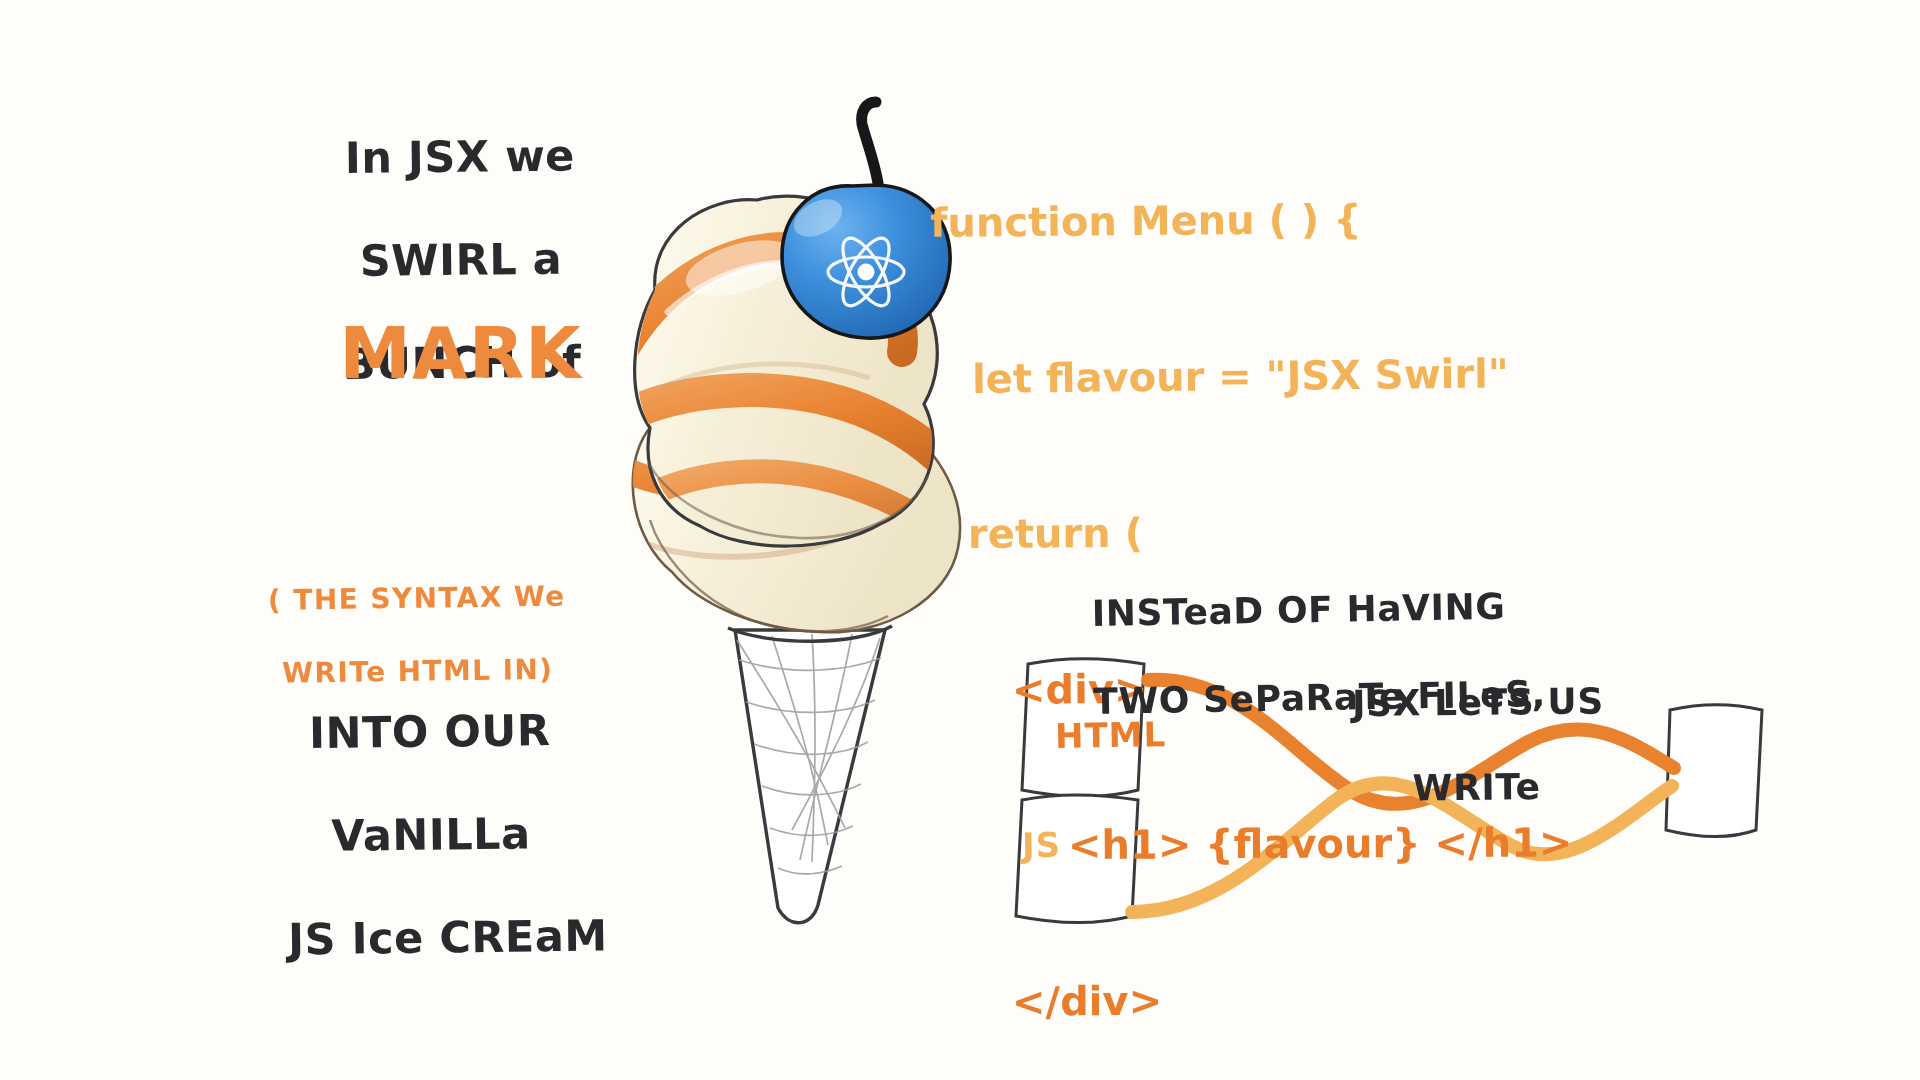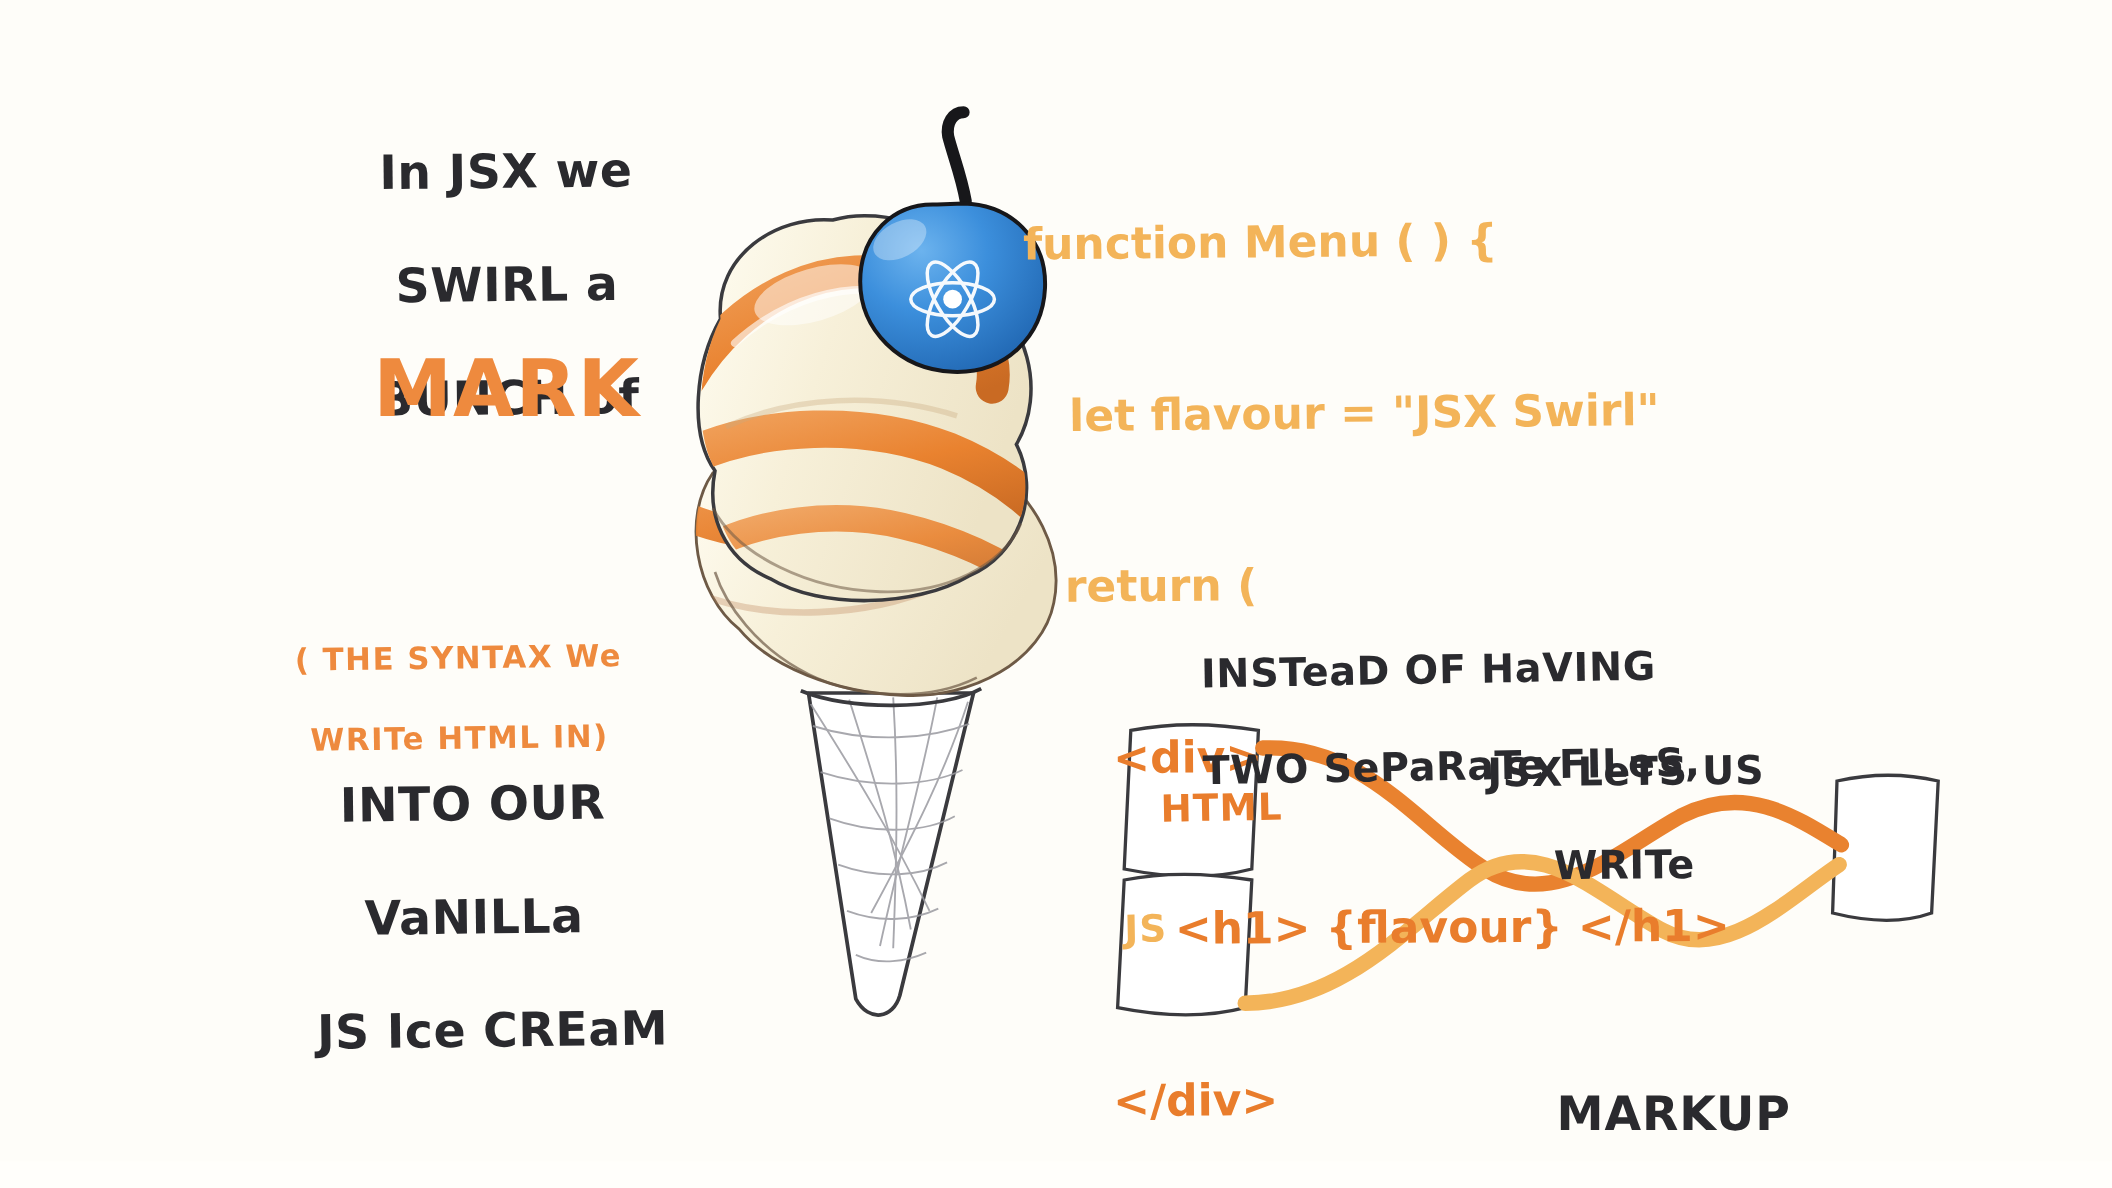--- a/index.html
+++ b/index.html
@@ -282,20 +282,19 @@
     <span>TWO SePaRaTe FILeS,</span>
   </div>
 
   <div class="hand ink" id="jsx-lets">
     <span>JSX LeTS US</span><br>
     <span>WRITe</span>
   </div>
 
   <div class="hand ink" id="logic-markup">
     <br>
-    <span>MARKUP</span>
     
   </div>
 
   <div class="card-label deep" id="label-html">HTML</div>
   <div class="card-label gold" id="label-js">JS</div>
 
 </div>
 
 </body></html>

